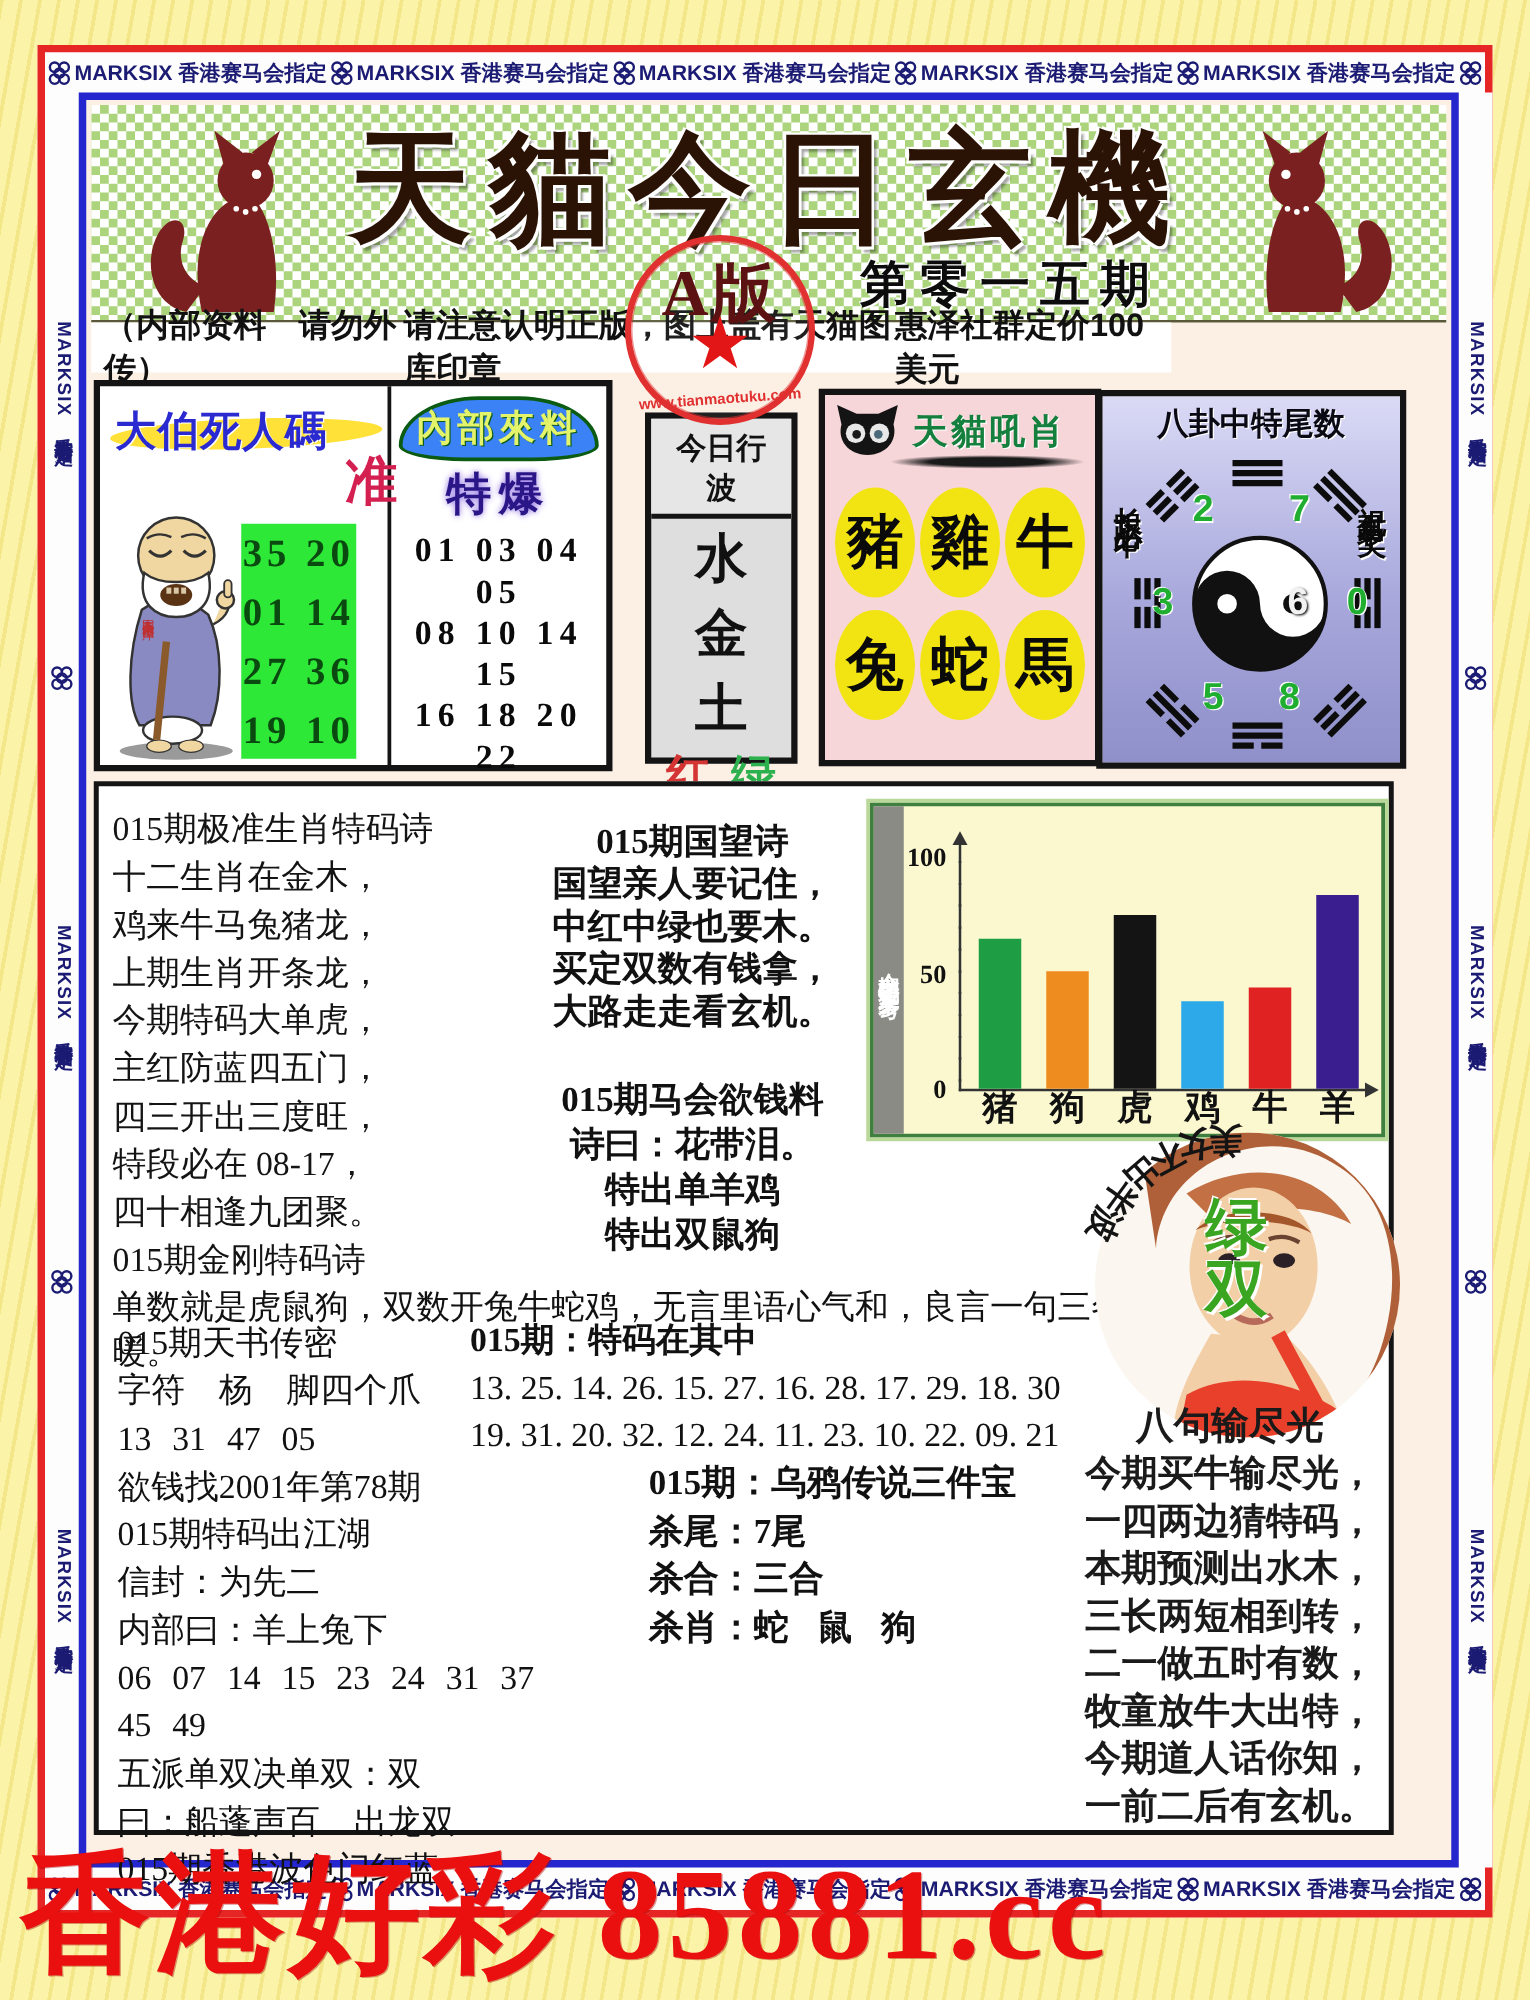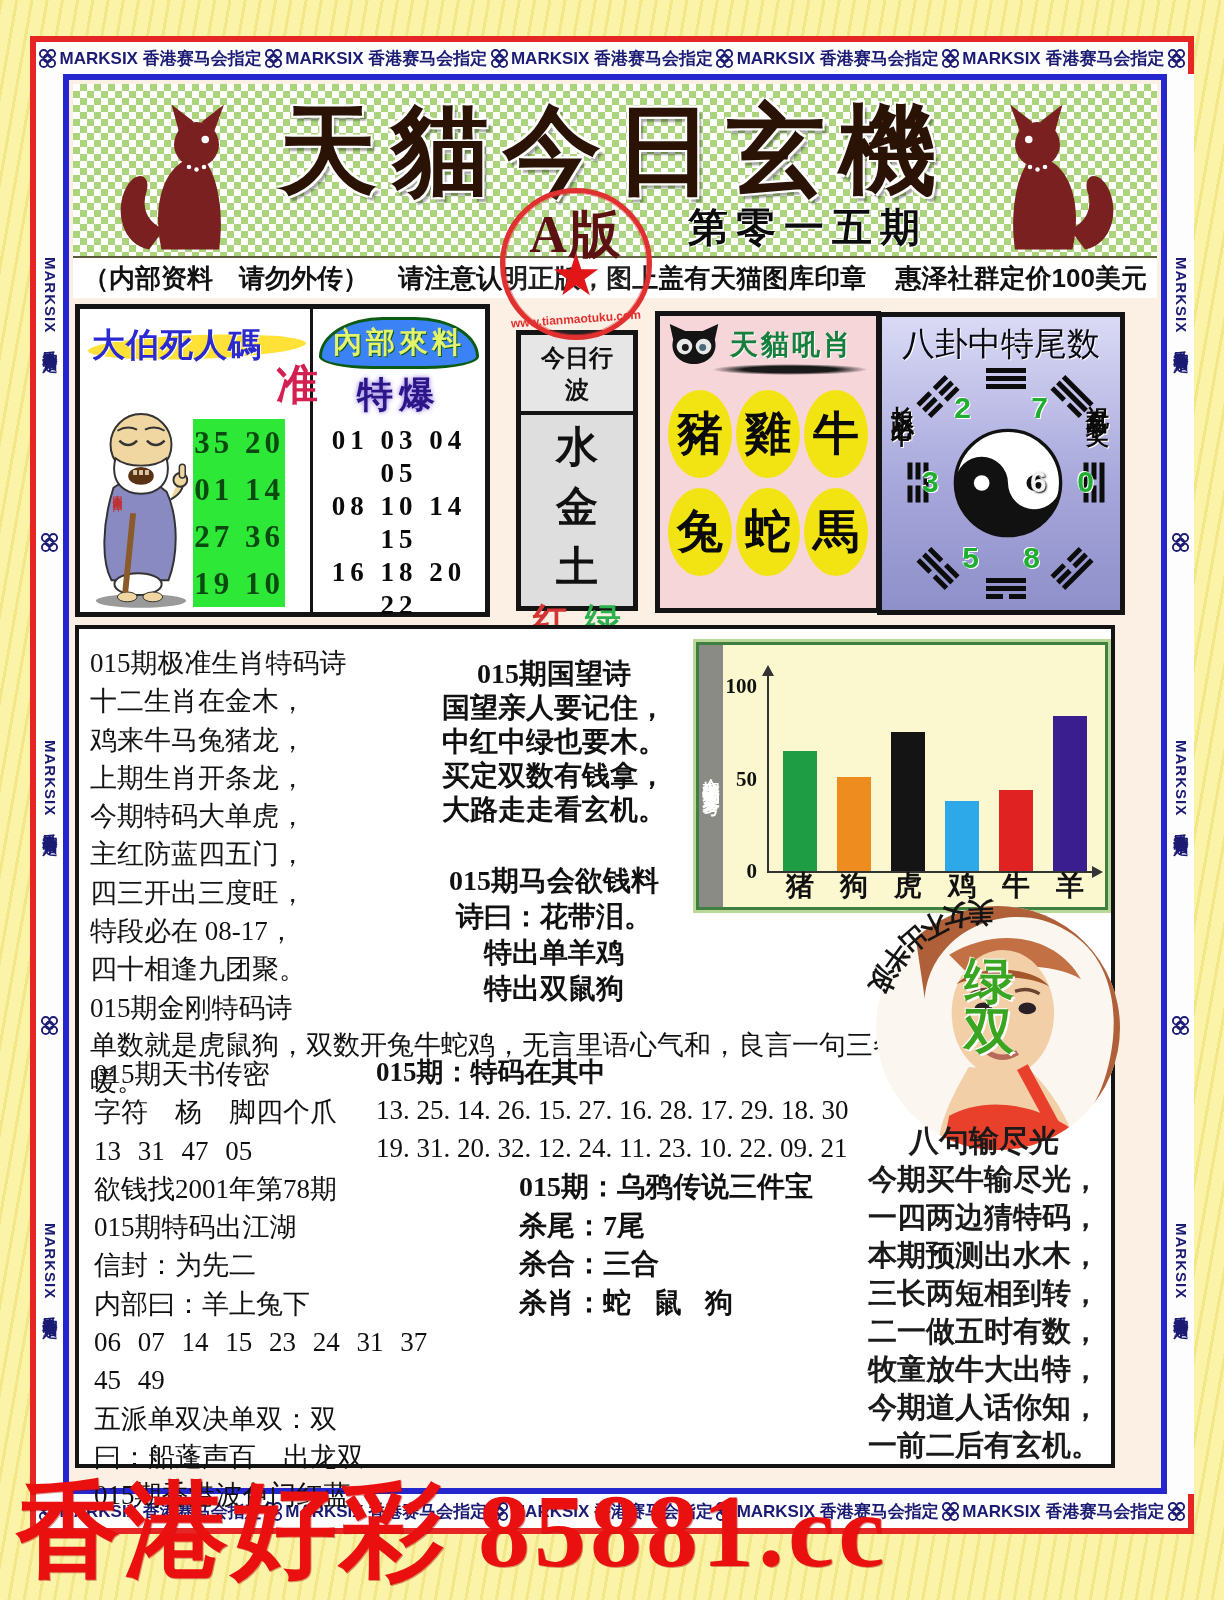--- a/index.html
+++ b/index.html
@@ -51,21 +51,21 @@
   .stamp{ position:absolute; left:500px; top:188px; width:152px; height:152px; z-index:9; }
   .stamp-ring{ position:absolute; inset:0; border:5px solid #e03030; border-radius:50%;
                box-shadow:inset 0 0 0 1px rgba(224,48,48,.5); background:rgba(255,255,255,.06);}
   .stamp-a{ position:absolute; left:50%; top:12px; transform:translateX(-50%); font-size:52px; font-weight:bold;
             color:#5c1212; letter-spacing:2px; white-space:nowrap;}
   .stamp-star{ position:absolute; left:50%; top:58px; transform:translateX(-50%); color:#e21616; font-size:58px; line-height:1; }
   .stamp-url{ position:absolute; width:100%; text-align:center; bottom:14px; color:#e03030; font-size:12px; font-weight:bold;
               transform:rotate(-4deg); }
 
   
-  .notice{ position:absolute; left:73px; top:258px; width:1084px; height:40px; background:#fff;
+  .notice{ position:absolute; left:73px; top:258px; width:864px; height:40px; background:#fff;
            display:flex; align-items:center; justify-content:space-between; padding:0 10px;
            font-size:26px; font-weight:600; }
 
   
   .panel{ position:absolute; border:5px solid #141414; background:#fff; }
 
   
   .p-dabo{ left:75px; top:304px; width:415px; height:313px; }
   .dabo-left{ position:absolute; left:0; top:0; width:233px; height:100%; border-right:3px solid #141414; }
   .dabo-swash{ position:absolute; left:8px; top:26px; width:218px; height:24px; background:#ffe137; border-radius:50%; transform:rotate(-2deg);}
@@ -103,21 +103,21 @@
                   letter-spacing:3px; text-shadow:1px 1px 0 #fff;}
   .houxiao-shadow{ position:absolute; left:52px; top:48px; width:156px; height:11px; border-radius:50%;
                    background:radial-gradient(closest-side,#1a1a1a 60%, transparent 100%); }
   .oval-grid{ display:grid; grid-template-columns:repeat(3,1fr); gap:10px 4px; padding:8px 8px 0; }
   .oval{ width:64px; height:88px; margin:0 auto; background:#f2e413; border-radius:50%;
          display:flex; align-items:center; justify-content:center; font-size:46px; font-weight:bold; color:#0a0a0a;}
 
   
   .p-bagua{ left:877px; top:312px; width:248px; height:303px;
             background:linear-gradient(180deg,#dadaf6 0%,#a8a8dc 55%,#8f8fca 100%); }
-  .bagua-title{ text-align:center; font-size:33px; font-weight:400; padding-top:5px; color:#0a0a14;
+  .bagua-title{ text-align:center; font-size:25px; font-weight:700; padding-top:5px; color:#0a0a14;
                 text-shadow:1px 1px 0 #fff;}
   .bagua-stage{ position:absolute; inset:0; }
   .yinyang{ position:absolute; left:70px; top:110px; width:112px; height:112px; transform:rotate(90deg);}
   .bg-num{ position:absolute; color:#1fae2f; font-weight:900; font-size:30px;
            text-shadow:1px 1px 0 #fff,-1px -1px 0 #fff; }
   .bg-top{ left:0; right:0; top:74px; text-align:center; letter-spacing:26px; text-indent:26px;}
   .bg-left{ left:40px; top:148px; } .bg-right{ right:26px; top:148px; }
   .bg-center{ left:148px; top:148px; color:#f2f2f2; text-shadow:1px 1px 2px #000; }
   .bg-bottom{ left:0; right:0; top:224px; text-align:center; letter-spacing:18px; text-indent:18px;}
   .bagua-side{ position:absolute; writing-mode:vertical-rl; font-size:23px; font-weight:900; color:#0a0a0a;

